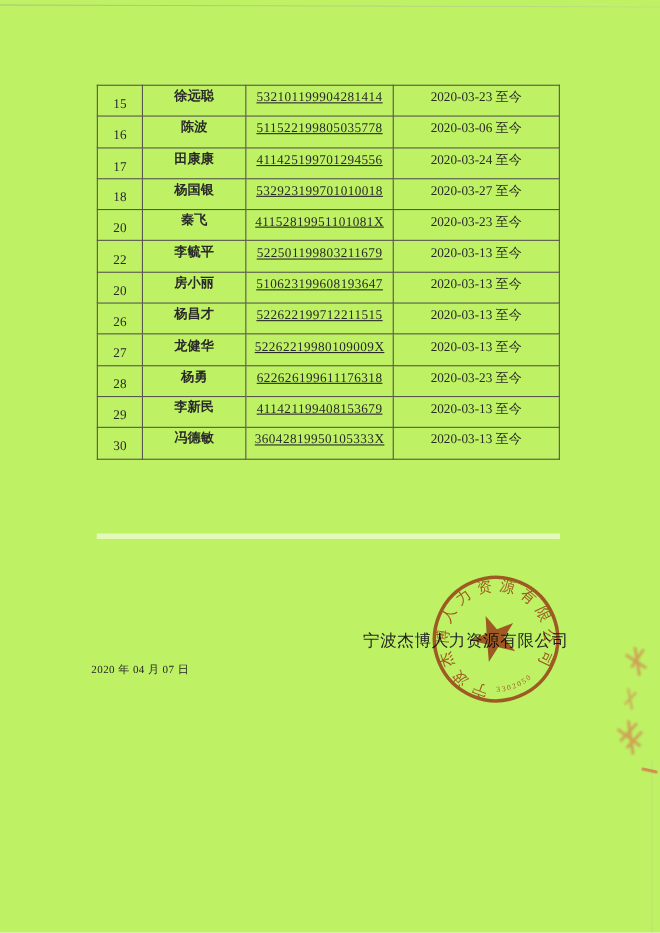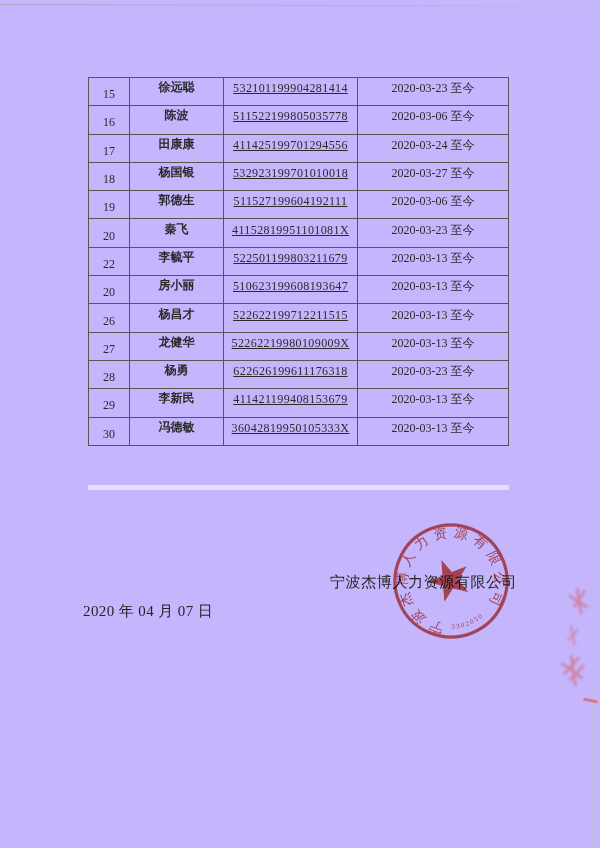--- a/index.html
+++ b/index.html
@@ -3,21 +3,21 @@
 <meta charset="utf-8">
 <style>
   html,body{margin:0;padding:0;}
   body{
     width:600px;height:848px;
     background:#ffffff;
     font-family:"Liberation Serif","DejaVu Serif",serif;
   }
   .page{
     position:relative;width:600px;height:848px;overflow:hidden;
-    background:#c4b5fd;
+    background:#bef264;
   }
   
   .scan-top-line{
     position:absolute;left:-4px;top:4px;width:610px;height:1px;
     background:linear-gradient(to right,rgba(150,150,145,.55),rgba(185,185,180,.30));
     transform:rotate(.18deg);transform-origin:left center;
   }
   .scan-right-line{
     position:absolute;left:592px;top:690px;width:1px;height:158px;
     background:rgba(195,193,187,.45);
@@ -43,21 +43,21 @@
   td.c-name .cellInner{transform:translateY(-4px);font-weight:bold;}
   td.c-id .cellInner{transform:translateY(-3px);letter-spacing:.4px;text-decoration:underline;}
   td.c-period .cellInner{transform:translateY(-3px);}
   
   .company-line{
     position:absolute;left:330px;top:573px;
     font-size:15px;color:#242424;letter-spacing:.6px;z-index:1;
   }
   .date-line{
     position:absolute;left:83px;top:602px;
-    font-size:15px;color:#242424;letter-spacing:.4px;
+    font-size:10px;color:#242424;letter-spacing:.4px;
   }
   
   .seal{
     position:absolute;left:371px;top:501px;width:160px;height:160px;
     transform:rotate(-22deg);
     opacity:.85;mix-blend-mode:multiply;z-index:2;
   }
   
   .bleed{position:absolute;opacity:.5;filter:blur(1.1px);z-index:2;}
   .bleed svg{display:block;}
@@ -99,26 +99,20 @@
           <td class="c-no"><span class="cellInner">17</span></td>
           <td class="c-name"><span class="cellInner">田康康</span></td>
           <td class="c-id"><span class="cellInner">411425199701294556</span></td>
           <td class="c-period"><span class="cellInner">2020-03-24 至今</span></td>
         </tr>
         <tr>
           <td class="c-no"><span class="cellInner">18</span></td>
           <td class="c-name"><span class="cellInner">杨国银</span></td>
           <td class="c-id"><span class="cellInner">532923199701010018</span></td>
           <td class="c-period"><span class="cellInner">2020-03-27 至今</span></td>
-        </tr>
-        <tr>
-          <td class="c-no"><span class="cellInner">19</span></td>
-          <td class="c-name"><span class="cellInner">郭德生</span></td>
-          <td class="c-id"><span class="cellInner">511527199604192111</span></td>
-          <td class="c-period"><span class="cellInner">2020-03-06 至今</span></td>
         </tr>
         <tr>
           <td class="c-no"><span class="cellInner">20</span></td>
           <td class="c-name"><span class="cellInner">秦飞</span></td>
           <td class="c-id"><span class="cellInner">41152819951101081X</span></td>
           <td class="c-period"><span class="cellInner">2020-03-23 至今</span></td>
         </tr>
         <tr>
           <td class="c-no"><span class="cellInner">22</span></td>
           <td class="c-name"><span class="cellInner">李毓平</span></td>

